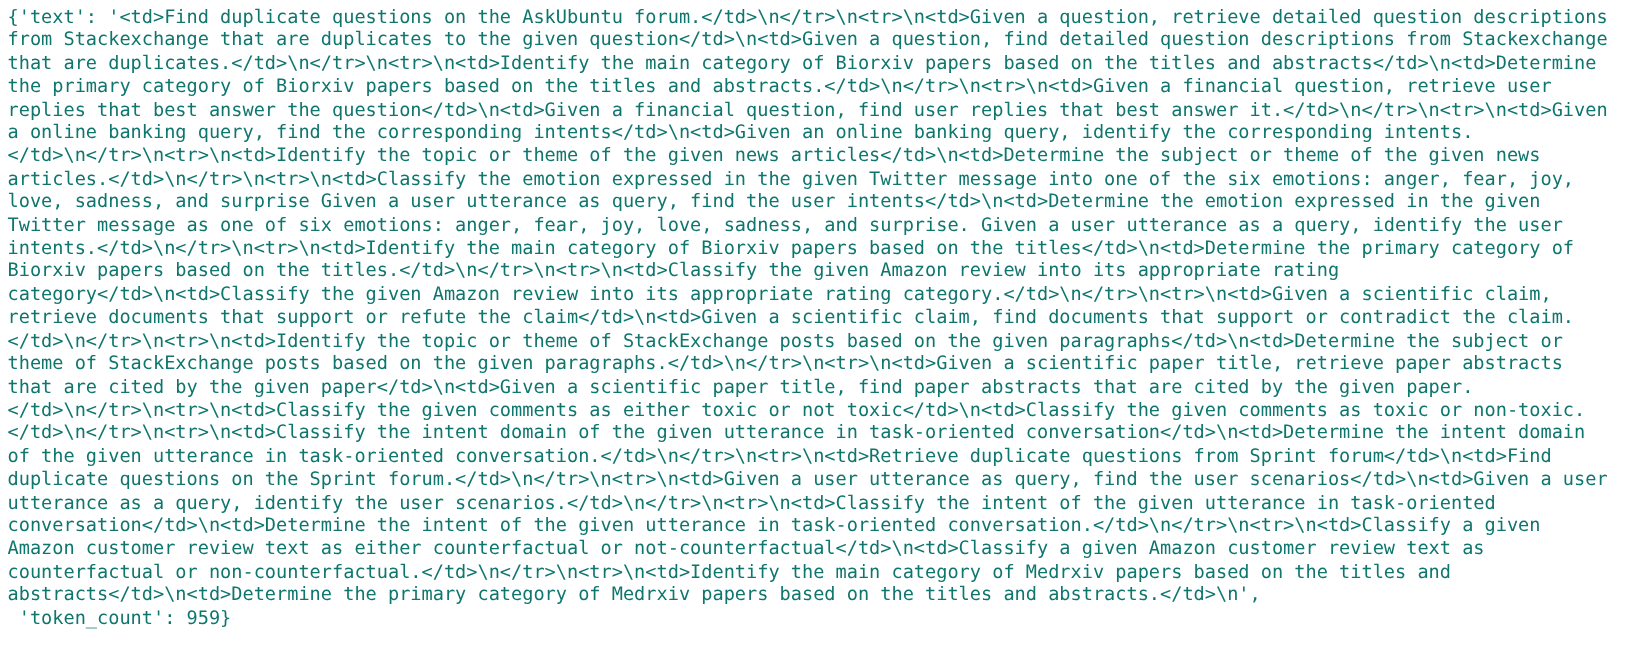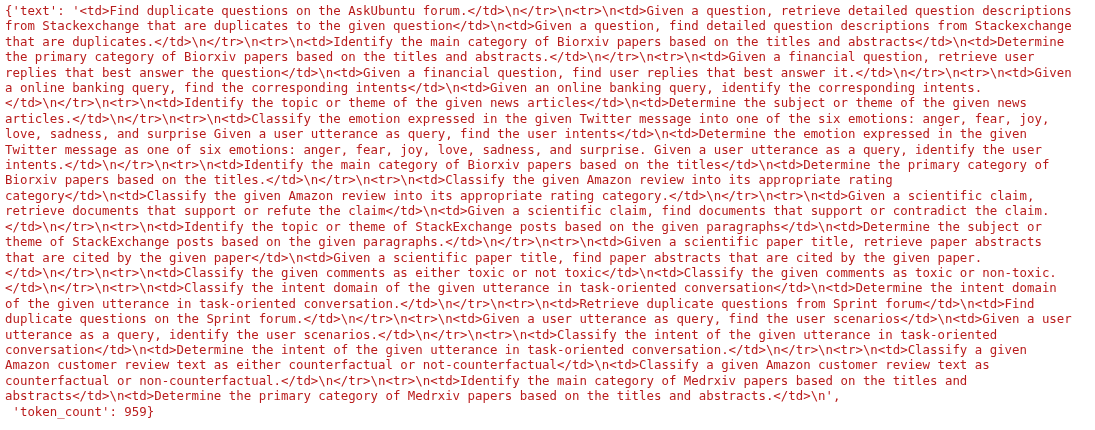--- a/index.html
+++ b/index.html
@@ -17,21 +17,21 @@
     height: 100%;
     box-sizing: border-box;
   }
   .dump {
     margin: 0;
     padding: 3px 4px 0 5px;
     font-family: "DejaVu Sans Mono", "Liberation Mono", monospace;
     font-size: 12.4px;
     line-height: 15.4px;
     letter-spacing: 0;
-    color: #b91c1c;
+    color: #0f766e;
     white-space: pre;
     -webkit-font-smoothing: antialiased;
   }
 </style>
 </head>
 <body>
 
 <div class="dump-container">
   <pre class="dump">{'text': '&lt;td&gt;Find duplicate questions on the AskUbuntu forum.&lt;/td&gt;\n&lt;/tr&gt;\n&lt;tr&gt;\n&lt;td&gt;Given a question, retrieve detailed question descriptions
 from Stackexchange that are duplicates to the given question&lt;/td&gt;\n&lt;td&gt;Given a question, find detailed question descriptions from Stackexchange

